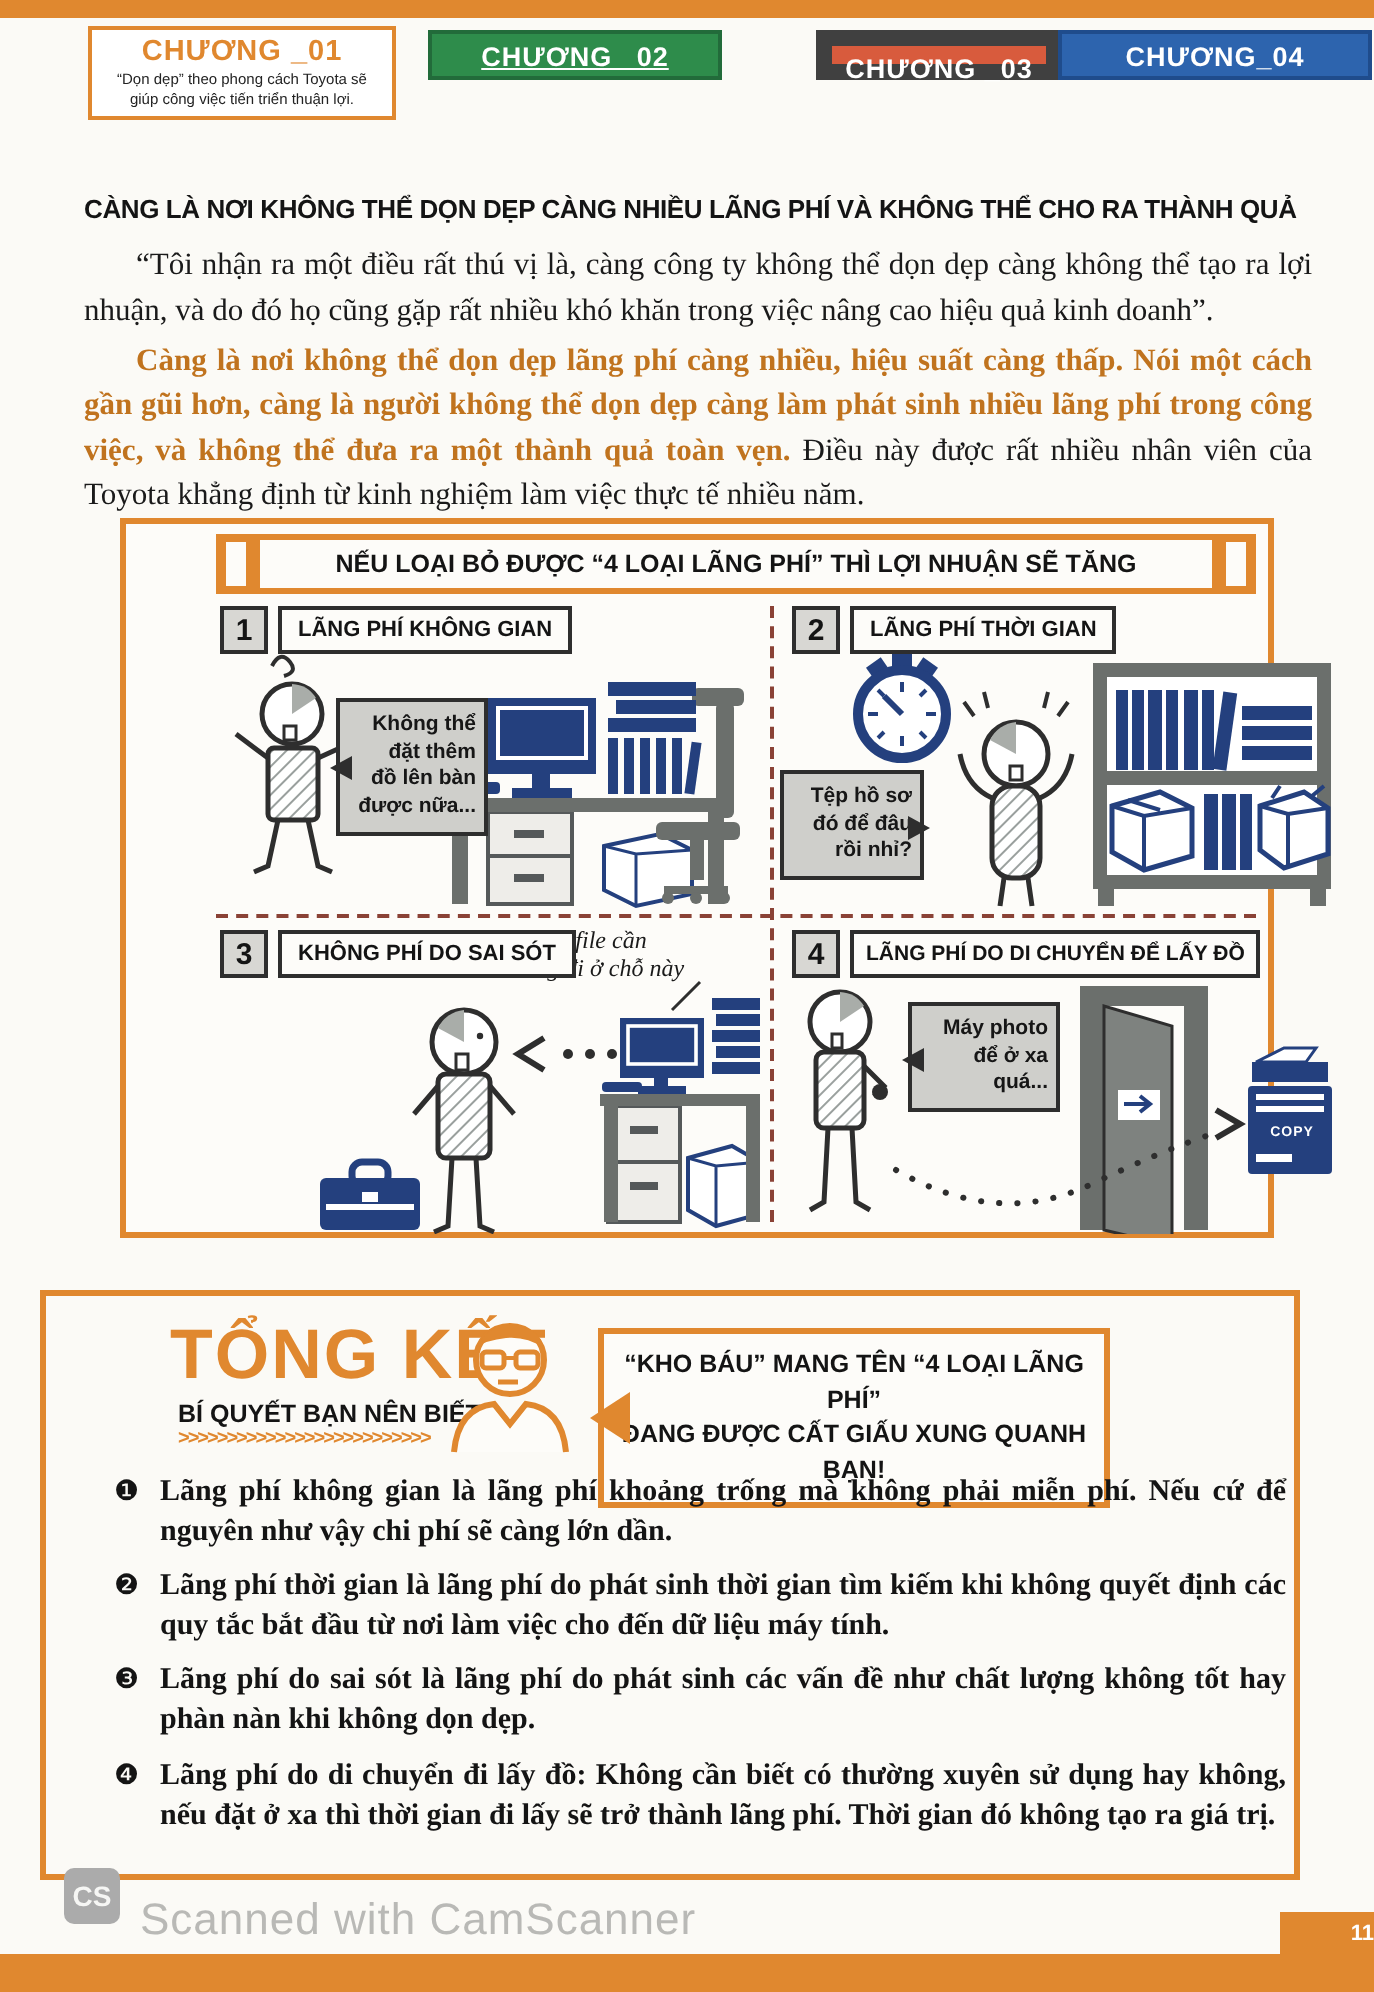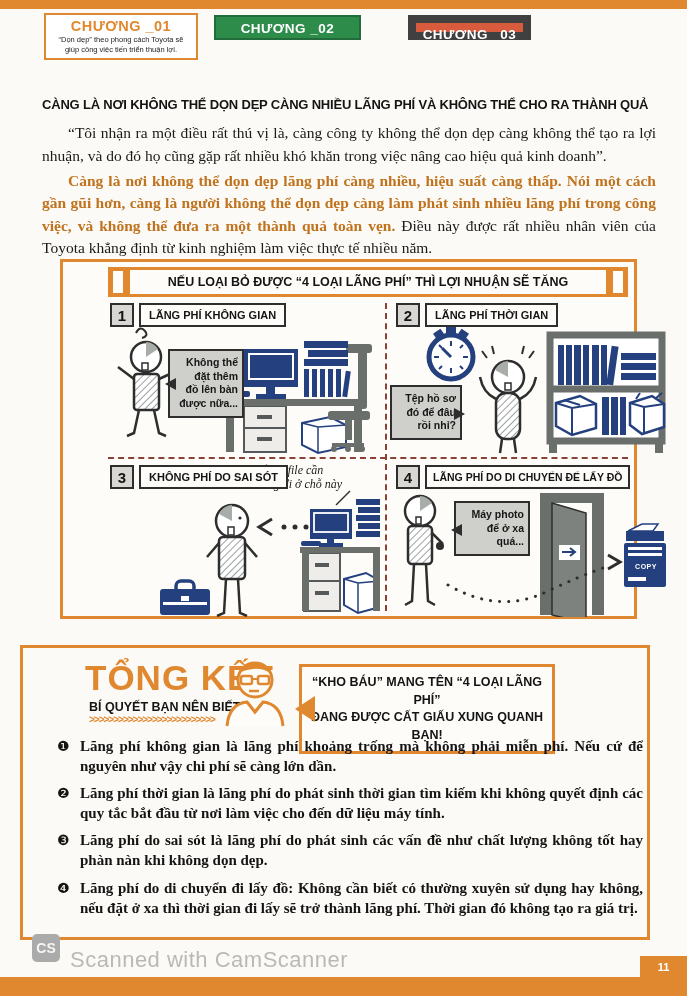--- a/index.html
+++ b/index.html
@@ -11,21 +11,21 @@
   .top-bar{left:0;top:0;width:687px;height:9px;background:#E0882F;}
   .bottom-bar{left:0;top:977px;width:687px;height:19px;background:#E0882F;}
 
   
   .tab1{left:44px;top:13px;width:154px;height:47px;background:#fff;border:2px solid #E0882F;
         text-align:center;box-sizing:border-box;padding-top:3px;}
   .tab1-title{font-weight:bold;font-size:14.5px;color:#E0882F;letter-spacing:.5px;}
   .tab1-sub{font-size:7.5px;line-height:1.3;color:#232323;white-space:pre-line;margin-top:1px;}
   .tab-flat{height:25px;line-height:23px;text-align:center;color:#fff;font-weight:bold;
             font-size:13.5px;box-sizing:border-box;letter-spacing:.5px;}
-  .tab2{left:214px;top:15px;width:147px;background:#2E8C4B;border:2px solid #226B3A;}
+  .tab2{left:214px;top:15px;width:147px;background:#2E8C4B;border:2px solid #226B3A;text-decoration:underline;}
   .tab3{left:408px;top:15px;width:123px;background:#D85B3D;border:8px solid #404040;}
   .tab4{left:529px;top:15px;width:157px;background:#2D64AE;border:2px solid #1F4C8C;}
 
   
   .article{left:42px;top:97px;width:614px;}
   .article h1{font-size:13px;line-height:1.25;letter-spacing:-.2px;color:#141414;margin:0 0 9px;
               font-family:"Liberation Sans",sans-serif;}
   .article p{font-family:"Liberation Serif",serif;font-size:15.5px;line-height:1.44;color:#1a1a1a;
              text-align:justify;margin:0 0 3px;text-indent:26px;}
   .orange-text{color:#C0731E;font-weight:bold;}
@@ -80,21 +80,21 @@
   .sum-item{position:relative;padding-left:23px;margin-bottom:7px;font-family:"Liberation Serif",serif;
             font-weight:bold;font-size:15px;line-height:1.34;text-align:justify;color:#141414;}
   .sum-item .bullet{position:absolute;left:0;top:1px;font-family:"DejaVu Sans",sans-serif;
             font-size:14px;font-weight:normal;}
 
   
   .cs-logo{left:32px;top:934px;width:28px;height:28px;background:#ababab;border-radius:5px;
            color:#f6f6f4;font-weight:bold;font-size:14px;line-height:28px;text-align:center;}
   .cs-text{left:70px;top:947px;font-size:22px;color:#b9b9b6;letter-spacing:.5px;}
   .page-tab{left:640px;top:956px;width:47px;height:22px;background:#E0882F;color:#fff;
-            font-weight:bold;font-size:11px;line-height:22px;text-align:center;}
+            font-weight:bold;font-size:11px;line-height:22px;text-align:right;}
   svg{display:block}
 </style>
 </head>
 <body>
 
 <svg width="0" height="0" style="position:absolute">
   <defs>
     <pattern id="hatch" width="5" height="5" patternUnits="userSpaceOnUse" patternTransform="rotate(45)">
       <rect width="5" height="5" fill="#ffffff"></rect>
       <line x1="0" y1="0" x2="0" y2="5" stroke="#9aa09e" stroke-width="2"></line>
@@ -106,20 +106,21 @@
 
   <div class="abs top-bar"></div>
 
   <div class="abs tab1">
     <div class="tab1-title">CHƯƠNG _01</div>
     <div class="tab1-sub">“Dọn dẹp” theo phong cách Toyota sẽ
 giúp công việc tiến triển thuận lợi.</div>
   </div>
   <div class="abs tab-flat tab2">CHƯƠNG _02</div>
   <div class="abs tab-flat tab3">CHƯƠNG _03</div>
+  <div class="abs tab-flat tab4">CHƯƠNG_04</div>
 
   <div class="abs article">
     <h1>CÀNG LÀ NƠI KHÔNG THỂ DỌN DẸP CÀNG NHIỀU LÃNG PHÍ VÀ KHÔNG THỂ CHO RA THÀNH QUẢ</h1>
     <p>“Tôi nhận ra một điều rất thú vị là, càng công ty không thể dọn dẹp càng không thể tạo ra lợi nhuận, và do đó họ cũng gặp rất nhiều khó khăn trong việc nâng cao hiệu quả kinh doanh”.</p>
     <p><span class="orange-text">Càng là nơi không thể dọn dẹp lãng phí càng nhiều, hiệu suất càng thấp. Nói một cách gần gũi hơn, càng là người không thể dọn dẹp càng làm phát sinh nhiều lãng phí trong công việc, và không thể đưa ra một thành quả toàn vẹn.</span><span> Điều này được rất nhiều nhân viên của Toyota khẳng định từ kinh nghiệm làm việc thực tế nhiều năm.</span></p>
   </div>
 
   <div class="abs illus-box">
     <div class="illus-title-bar">
       <div class="notch l"></div>

